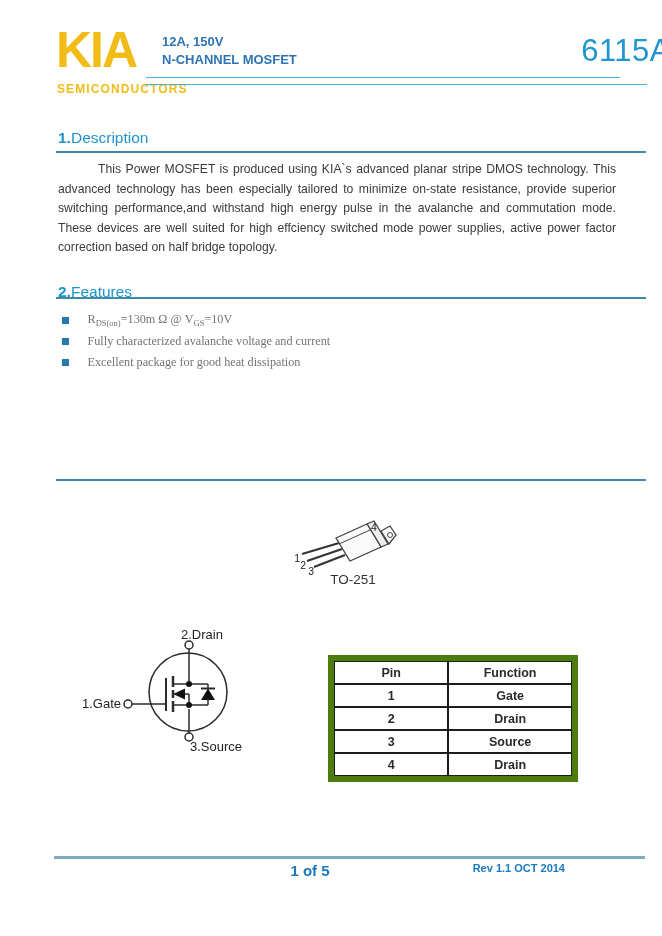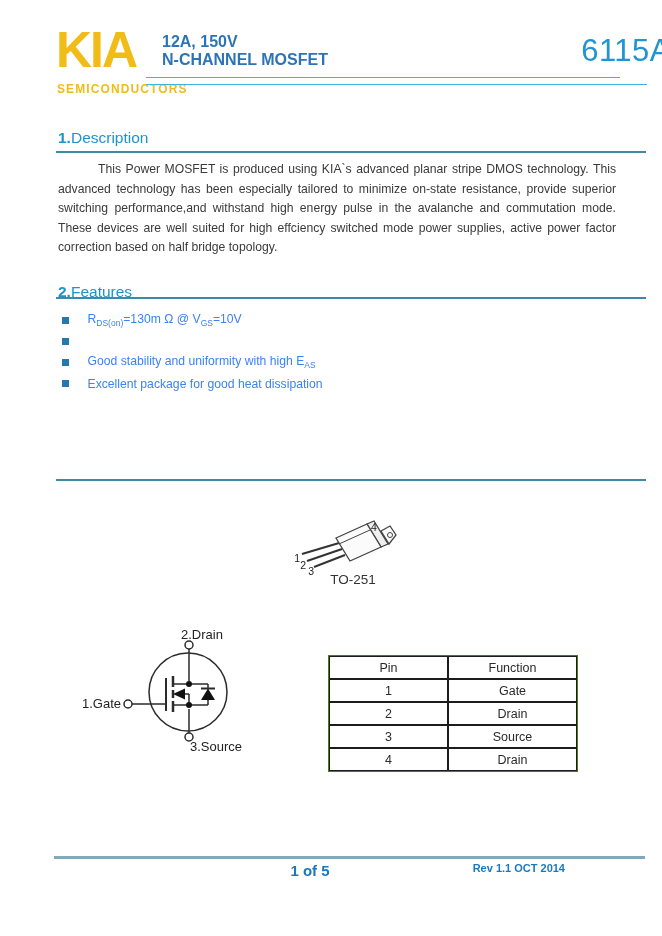--- a/index.html
+++ b/index.html
@@ -10,53 +10,53 @@
     color:#3a3a3a;
     padding-left:25px;
   }
   .abs { position:absolute; }
 
   
   .kia-logo   { left:56px;  top:25px;  font-size:50px; font-weight:bold; line-height:1;
                 letter-spacing:-2px; color:var(--logo-yellow,#F2BC18); }
   .kia-sub    { left:57px;  top:82px;  font-size:12px;  font-weight:bold;
                 letter-spacing:1.1px; color:var(--logo-yellow,#F2BC18); }
-  .subtitle   { left:162px; top:33px;  font-size:16px; font-weight:bold;
+  .subtitle   { left:162px; top:33px;  font-size:13px; font-weight:bold;
                 line-height:17.5px; color:var(--subtitle-blue,#2E74B5); }
   .partnum    { right:16px; top:33px;  font-size:31px; letter-spacing:0.5px;
                 color:var(--part-blue,#2095CF);margin-left:35px; }
   .hline1     { left:146px; top:77px;  width:474px; height:1.4px; background:var(--header-line,#44B2DF); }
   .hline2     { left:146px; top:83.5px;width:501px; height:1.4px; background:var(--header-line,#44B2DF); }
 
   
   .sec-head   { left:58px; font-size:15.5px; color:var(--heading-blue,#1D93C9); line-height:20px; }
   .sec-head b { font-weight:bold; }
   .sec-head span { }
   .rule       { left:56px; width:590px; height:2px; background:var(--rule-teal,#3E89A9); }
 
   
   .desc-body  { left:58px; top:160px; width:558px; font-size:12.2px; line-height:19.6px;
                 text-align:justify; text-indent:40px; color:#3a3a3a; }
 
   
   .features   { left:62px; top:310px; }
   .feat       { height:21px; display:flex; align-items:center; }
   .bullet     { width:6.5px; height:6.5px; background:var(--bullet-blue,#2778AE); margin-right:19px; flex:none; }
-  .ftext      { font-size:12.2px; color:#3b82f6; white-space:pre; }
+  .ftext      { font-size:12.2px; color:#737373; white-space:pre;font-family:Liberation Serif, serif; }
   .ftext sub  { font-size:8.5px; }
 
   
   .to251-svg  { left:292px; top:504px; overflow:visible; }
   .to251-label{ left:313px; top:572px; width:80px; text-align:center; font-size:13.5px; color:#333; }
   .mosfet-svg { left:78px;  top:620px; overflow:visible; }
   svg text    { font-family:"Liberation Sans", sans-serif; fill:#222; }
 
   
   .pin-table-wrap { left:328px; top:655px; width:250px; }
-  .pin-table  { width:100%; border-collapse:separate; border-spacing:0; border:1px solid #4d7c0f; }
+  .pin-table  { width:100%; border-collapse:separate; border-spacing:0; border:6px solid #4d7c0f;font-weight:bold; }
   .pin-table td { border:1px solid #1c1c1c; height:21px; padding:0; text-align:center;
                   font-size:12.5px; color:#2a2a2a; }
   .col-pin    { width:48%; }
 
   
   .footer-rule{ left:54px;  top:856px; width:591px; height:2.5px; background:var(--footer-rule,#7FA9BC); }
   .footer-page{ left:270px; top:862px; width:80px;  text-align:center; font-size:15px; font-weight:bold;
                 color:var(--footer-blue,#1B79BE); }
   .footer-rev { left:455px; top:862px; width:110px; text-align:right;  font-size:11px; font-weight:bold;
                 color:var(--footer-blue,#1B79BE); }
@@ -87,24 +87,21 @@
   </div>
   <div class="abs rule" style="top:296.5px"></div>
 
   <div class="abs features">
     <div class="feat">
       <span class="bullet"></span>
       <span class="ftext"><span>R</span><sub>DS(on)</sub><span>=130m Ω @ V</span><sub>GS</sub><span>=10V</span></span>
     </div>
     <div class="feat">
       <span class="bullet"></span>
-    </div>
-    <div class="feat">
-      <span class="bullet"></span>
-      <span class="ftext"><span>Good stability and uniformity with high E</span><sub>AS</sub></span>
+      <span class="ftext">Fully characterized avalanche voltage and current</span>
     </div>
     <div class="feat">
       <span class="bullet"></span>
       <span class="ftext">Excellent package for good heat dissipation</span>
     </div>
   </div>
 
   <div class="abs rule" style="top:479px"></div>
 
   <svg class="abs to251-svg" width="125" height="88" viewBox="0 0 125 88">

